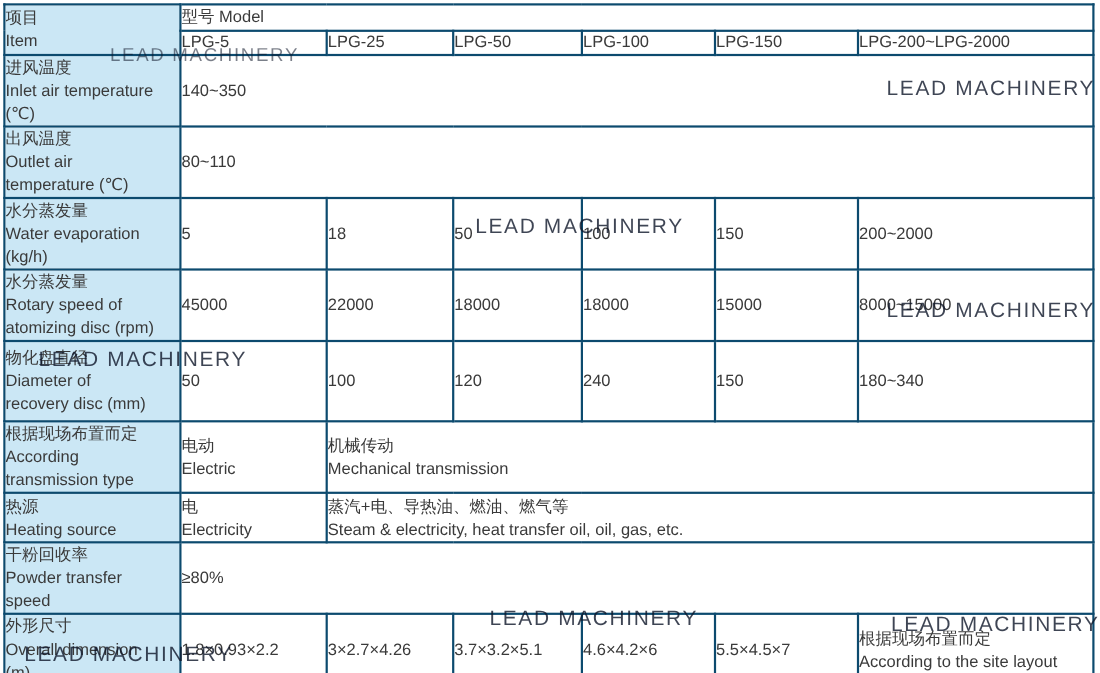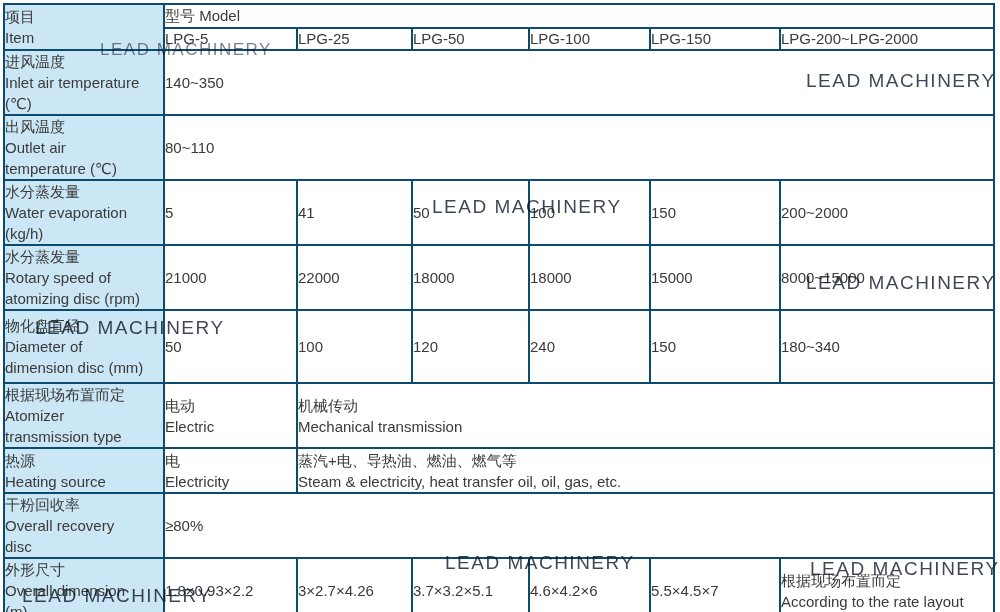--- a/index.html
+++ b/index.html
@@ -86,59 +86,59 @@
       <td colspan="6">80~110</td>
     </tr>
 
     <tr class="h64">
       <td class="blue">
         <div class="lbl">水分蒸发量</div>
         <div class="lbl">Water evaporation</div>
         <div class="lbl">(kg/h)</div>
       </td>
       <td>5</td>
-      <td>41</td>
+      <td>18</td>
       <td>50</td>
       <td>100</td>
       <td>150</td>
       <td>200~2000</td>
     </tr>
 
     <tr class="h64">
       <td class="blue">
         <div class="lbl">水分蒸发量</div>
         <div class="lbl">Rotary speed of</div>
         <div class="lbl">atomizing disc (rpm)</div>
       </td>
-      <td>21000</td>
+      <td>45000</td>
       <td>22000</td>
       <td>18000</td>
       <td>18000</td>
       <td>15000</td>
       <td>8000~15000</td>
     </tr>
 
     <tr class="h66">
       <td class="blue">
         <div class="lbl">物化盘直径</div>
         <div class="lbl">Diameter of</div>
-        <div class="lbl">dimension disc (mm)</div>
+        <div class="lbl">recovery disc (mm)</div>
       </td>
       <td>50</td>
       <td>100</td>
       <td>120</td>
       <td>240</td>
       <td>150</td>
       <td>180~340</td>
     </tr>
 
     <tr class="h63">
       <td class="blue">
         <div class="lbl">根据现场布置而定</div>
-        <div class="lbl">Atomizer</div>
+        <div class="lbl">According</div>
         <div class="lbl">transmission type</div>
       </td>
       <td>
         <div class="lbl">电动</div>
         <div class="lbl">Electric</div>
       </td>
       <td colspan="5">
         <div class="lbl">机械传动</div>
         <div class="lbl">Mechanical transmission</div>
       </td>
@@ -155,40 +155,40 @@
       </td>
       <td colspan="5">
         <div class="lbl">蒸汽+电、导热油、燃油、燃气等</div>
         <div class="lbl">Steam &amp; electricity, heat transfer oil, oil, gas, etc.</div>
       </td>
     </tr>
 
     <tr class="h65">
       <td class="blue">
         <div class="lbl">干粉回收率</div>
-        <div class="lbl">Overall recovery</div>
-        <div class="lbl">disc</div>
+        <div class="lbl">Powder transfer</div>
+        <div class="lbl">speed</div>
       </td>
       <td colspan="6">≥80%</td>
     </tr>
 
     <tr class="h62">
       <td class="blue">
         <div class="lbl">外形尺寸</div>
         <div class="lbl">Overall dimension</div>
         <div class="lbl">(m)</div>
       </td>
       <td>1.8×0.93×2.2</td>
       <td>3×2.7×4.26</td>
       <td>3.7×3.2×5.1</td>
       <td>4.6×4.2×6</td>
       <td>5.5×4.5×7</td>
       <td>
         <div class="lbl">根据现场布置而定</div>
-        <div class="lbl">According to the rate layout</div>
+        <div class="lbl">According to the site layout</div>
       </td>
     </tr>
   </tbody>
     </table>
 
   <div class="watermark wm-small" style="left:100px;top:40px;">LEAD MACHINERY</div>
   <div class="watermark" style="left:806px;top:70px;">LEAD MACHINERY</div>
   <div class="watermark" style="left:432px;top:196px;">LEAD MACHINERY</div>
   <div class="watermark" style="left:806px;top:272px;">LEAD MACHINERY</div>
   <div class="watermark" style="left:35px;top:317px;">LEAD MACHINERY</div>

